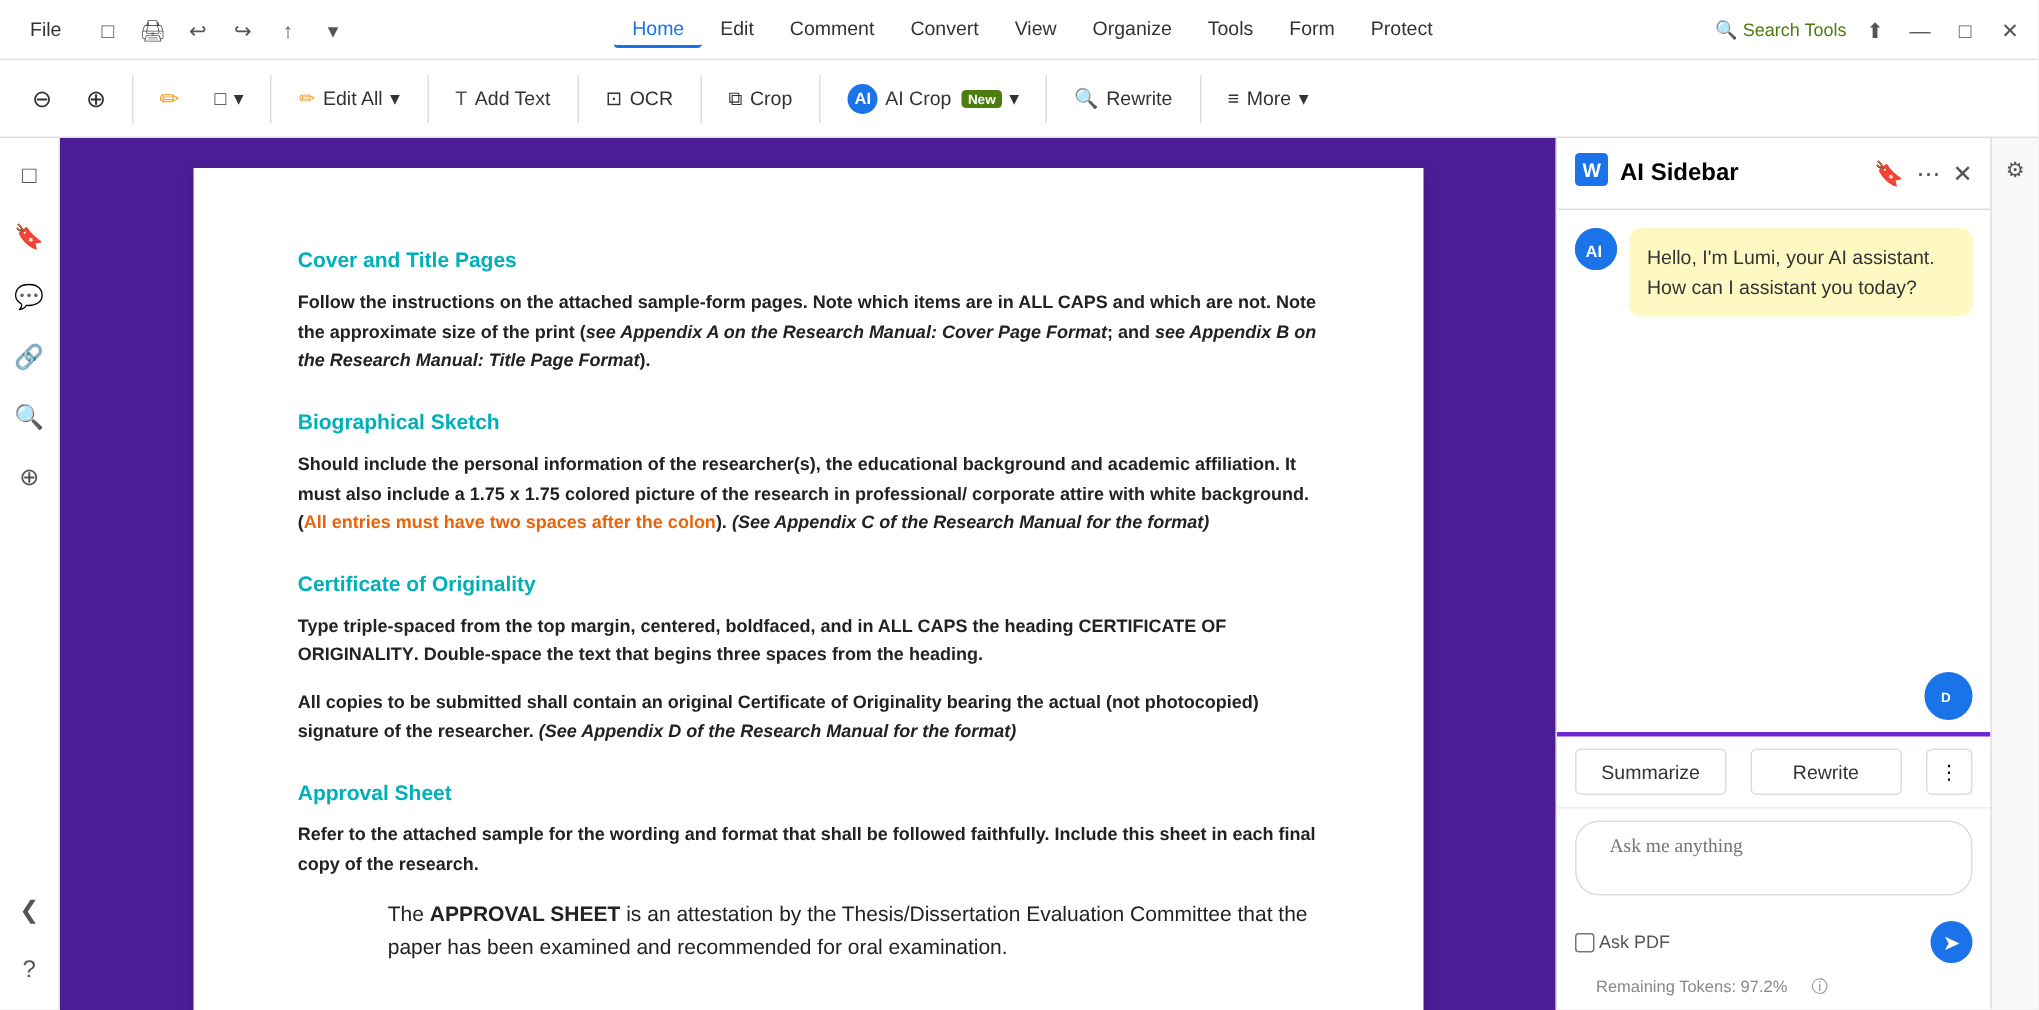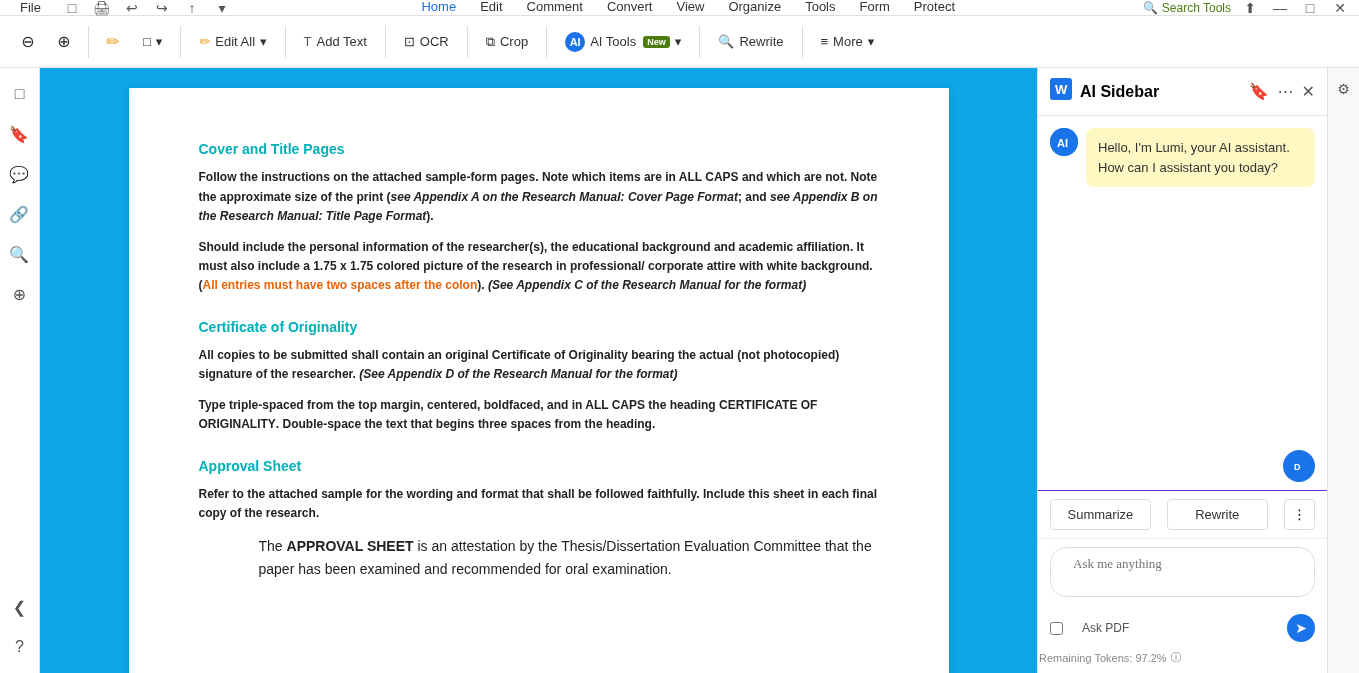--- a/index.html
+++ b/index.html
@@ -1,20 +1,20 @@
 <!DOCTYPE html>
 <html><head>
   <meta charset="utf-8">
   <style>
     * { margin: 0; padding: 0; box-sizing: border-box; }
     body { font-family: 'Segoe UI', Arial, sans-serif; font-size: 13px; background: #f0f0f0; overflow: hidden; height: 673px; display: flex; flex-direction: column; }
 
     
     .title-bar {
-      height: 16px;
+      height: 40px;
       background: #fff;
       display: flex;
       align-items: center;
       padding: 0 8px;
       border-bottom: 1px solid #e0e0e0;
       justify-content: space-between;
     }
     .title-bar-left { display: flex; align-items: center; gap: 8px; }
     .title-bar-right { display: flex; align-items: center; gap: 8px; }
 
@@ -90,21 +90,21 @@
     }
     .left-icon {
       width: 32px; height: 32px;
       display: flex; align-items: center; justify-content: center;
       border-radius: 4px; cursor: pointer; color: #555; font-size: 16px;
     }
 
     
     .doc-area {
       flex: 1;
-      background: #0ea5e9;
+      background: #4c1d95;
       overflow-y: auto;
       display: flex;
       justify-content: center;
       padding: 20px;
     }
     .doc-page {
       background: #fff;
       width: 820px;
       min-height: 600px;
       padding: 50px 70px;
@@ -175,21 +175,21 @@
       display: flex; align-items: center; justify-content: center;
       border-radius: 50%; cursor: pointer;
       font-size: 14px;
     }
     .ai-icon-btn.blue { background: #1a73e8; color: white; }
 
     .ai-action-bar {
       display: flex;
       gap: 16px;
       padding: 8px 12px;
-      border-top: 1px solid #6d28d9;
+      border-top: 3px solid #6d28d9;
     }
     .ai-action-btn {
       flex: 1; padding: 7px 0;
       border: 1px solid #ddd;
       border-radius: 4px;
       background: #fff;
       font-size: 13px;
       cursor: pointer;
       color: #333;
       text-align: center;
@@ -210,35 +210,35 @@
       min-height: 50px;
       color: #999;
       font-family: Liberation Serif, serif;
     }
     .ai-input-footer {
       display: flex;
       align-items: center;
       justify-content: space-between;
       padding: 6px 12px 4px;
     }
-    .ai-pdf-check { display: flex; align-items: center; gap: 19px; font-size: 12px; color: #555; }
+    .ai-pdf-check { display: flex; align-items: center; gap: 3px; font-size: 12px; color: #555; }
     .ai-send-btn {
       width: 28px; height: 28px;
       background: #1a73e8;
       border-radius: 50%;
       display: flex; align-items: center; justify-content: center;
       cursor: pointer; color: white; font-size: 14px;
     }
     .ai-tokens {
-      padding: 4px 1px 8px;
+      padding: 4px 26px 8px;
       font-size: 11px;
       color: #888;
       display: flex;
       align-items: center;
-      gap: 4px;
+      gap: 16px;
     }
 
     
     .far-right {
       width: 32px;
       background: #f8f8f8;
       border-left: 1px solid #e0e0e0;
       display: flex;
       flex-direction: column;
       align-items: center;
@@ -316,21 +316,21 @@
     <span>OCR</span>
   </button>
   <div class="toolbar-divider"></div>
   <button class="toolbar-btn">
     <span>⧉</span>
     <span>Crop</span>
   </button>
   <div class="toolbar-divider"></div>
   <button class="toolbar-btn">
     <span style="width:20px;height:20px;background:#1a73e8;border-radius:50%;display:inline-flex;align-items:center;justify-content:center;color:white;font-size:11px;font-weight:bold;">AI</span>
-    <span>AI Tools</span>
+    <span>AI Crop</span>
     <span class="badge-new">New</span>
     <span>▾</span>
   </button>
   <div class="toolbar-divider"></div>
   <button class="toolbar-btn">
     <span>🔍</span>
     <span>Rewrite</span>
   </button>
   <div class="toolbar-divider"></div>
   <button class="toolbar-btn">
@@ -354,30 +354,31 @@
   </div>
 
   <div class="doc-area">
     <div class="doc-page">
 
       <div class="section-heading">Cover and Title Pages</div>
       <p class="doc-para">
         Follow the instructions on the attached sample-form pages. Note which items are in ALL CAPS and which are not. Note the approximate size of the print (<em>see Appendix A on the Research Manual: Cover Page Format</em>; and <strong><em>see Appendix B on the Research Manual: Title Page Format</em></strong>).
       </p>
 
+      <div class="section-heading">Biographical Sketch</div>
       <p class="doc-para">
         Should include the personal information of the researcher(s), the educational background and academic affiliation. It must also include a 1.75 x 1.75 colored picture of the research in professional/ corporate attire with white background. (<span style="color:#e8640a;">All entries must have two spaces after the colon</span>). <strong><em>(See Appendix C of the Research Manual for the format)</em></strong>
       </p>
 
       <div class="section-heading">Certificate of Originality</div>
       <p class="doc-para">
+        Type triple-spaced from the top margin, centered, boldfaced, and in ALL CAPS the heading <strong>CERTIFICATE OF ORIGINALITY</strong>. Double-space the text that begins three spaces from the heading.
+      </p>
+      <p class="doc-para">
         All copies to be submitted shall contain an original Certificate of Originality bearing the actual (not photocopied) signature of the researcher. <strong><em>(See Appendix D of the Research Manual for the format)</em></strong>
-      </p>
-      <p class="doc-para">
-        Type triple-spaced from the top margin, centered, boldfaced, and in ALL CAPS the heading <strong>CERTIFICATE OF ORIGINALITY</strong>. Double-space the text that begins three spaces from the heading.
       </p>
 
       <div class="section-heading">Approval Sheet</div>
       <p class="doc-para">
         Refer to the attached sample for the wording and format that shall be followed faithfully. Include this sheet in each final copy of the research.
       </p>
       <p class="doc-indent">
         The <strong>APPROVAL SHEET</strong> is an attestation by the Thesis/Dissertation Evaluation Committee that the paper has been examined and recommended for oral examination.
       </p>
 

